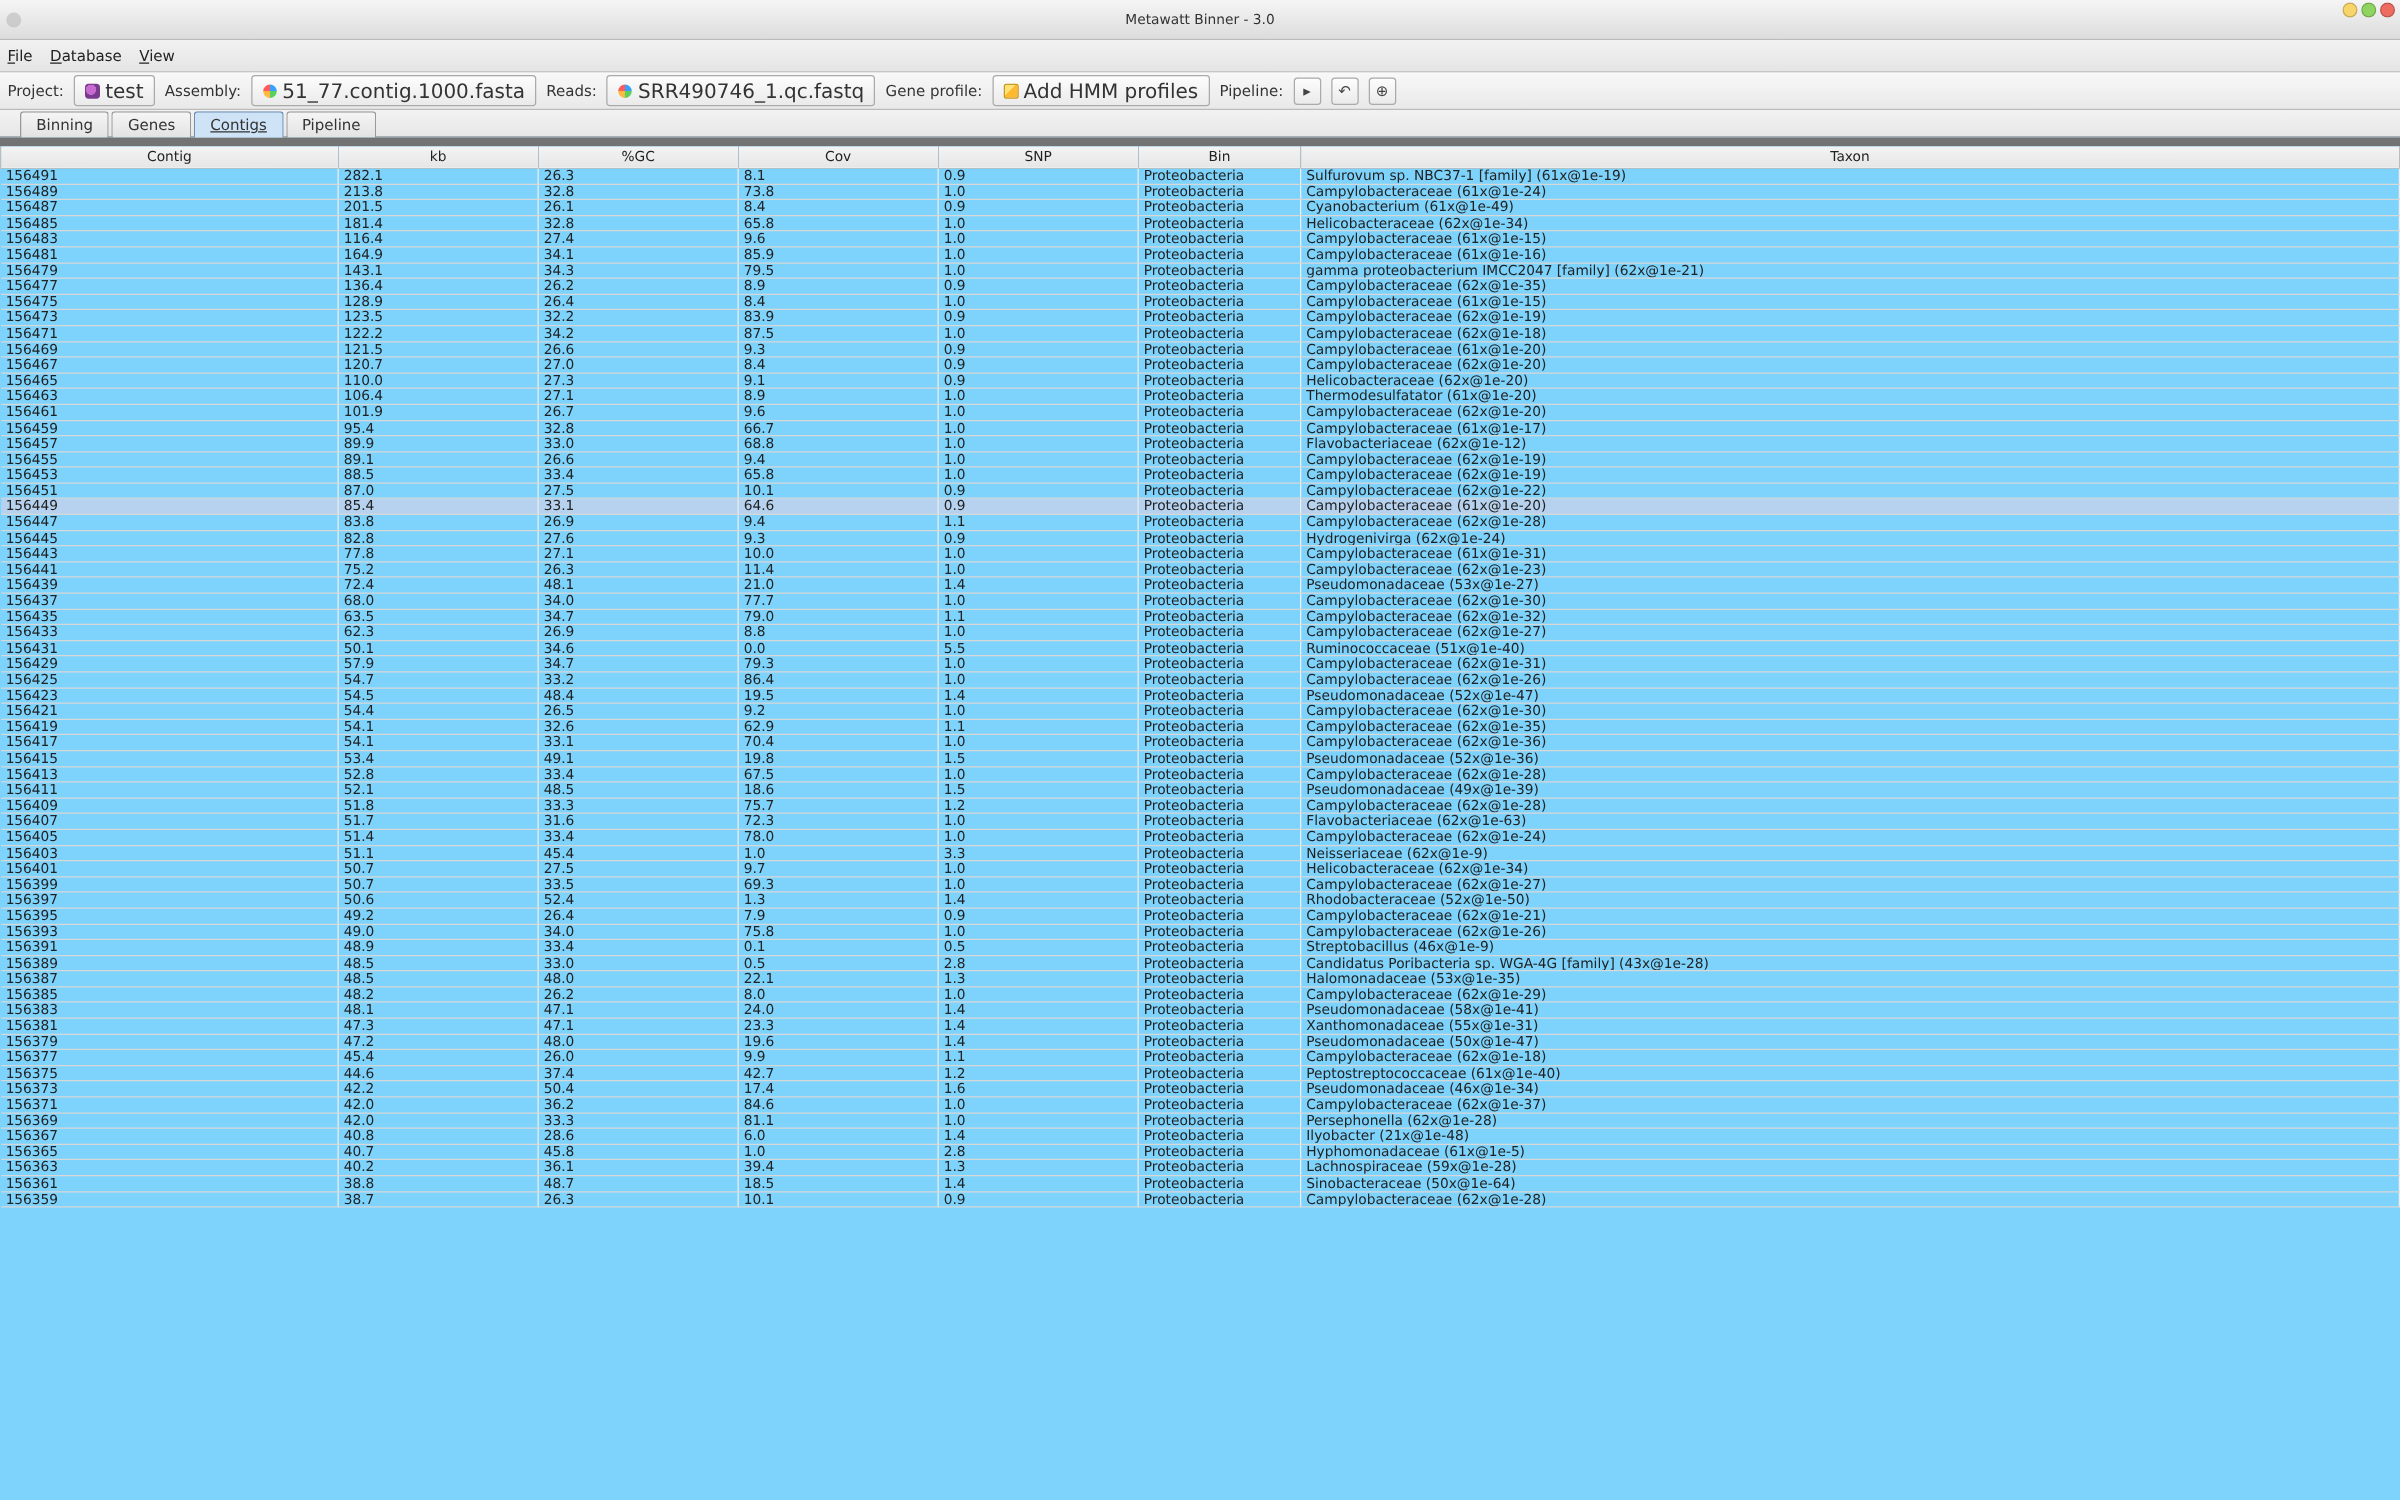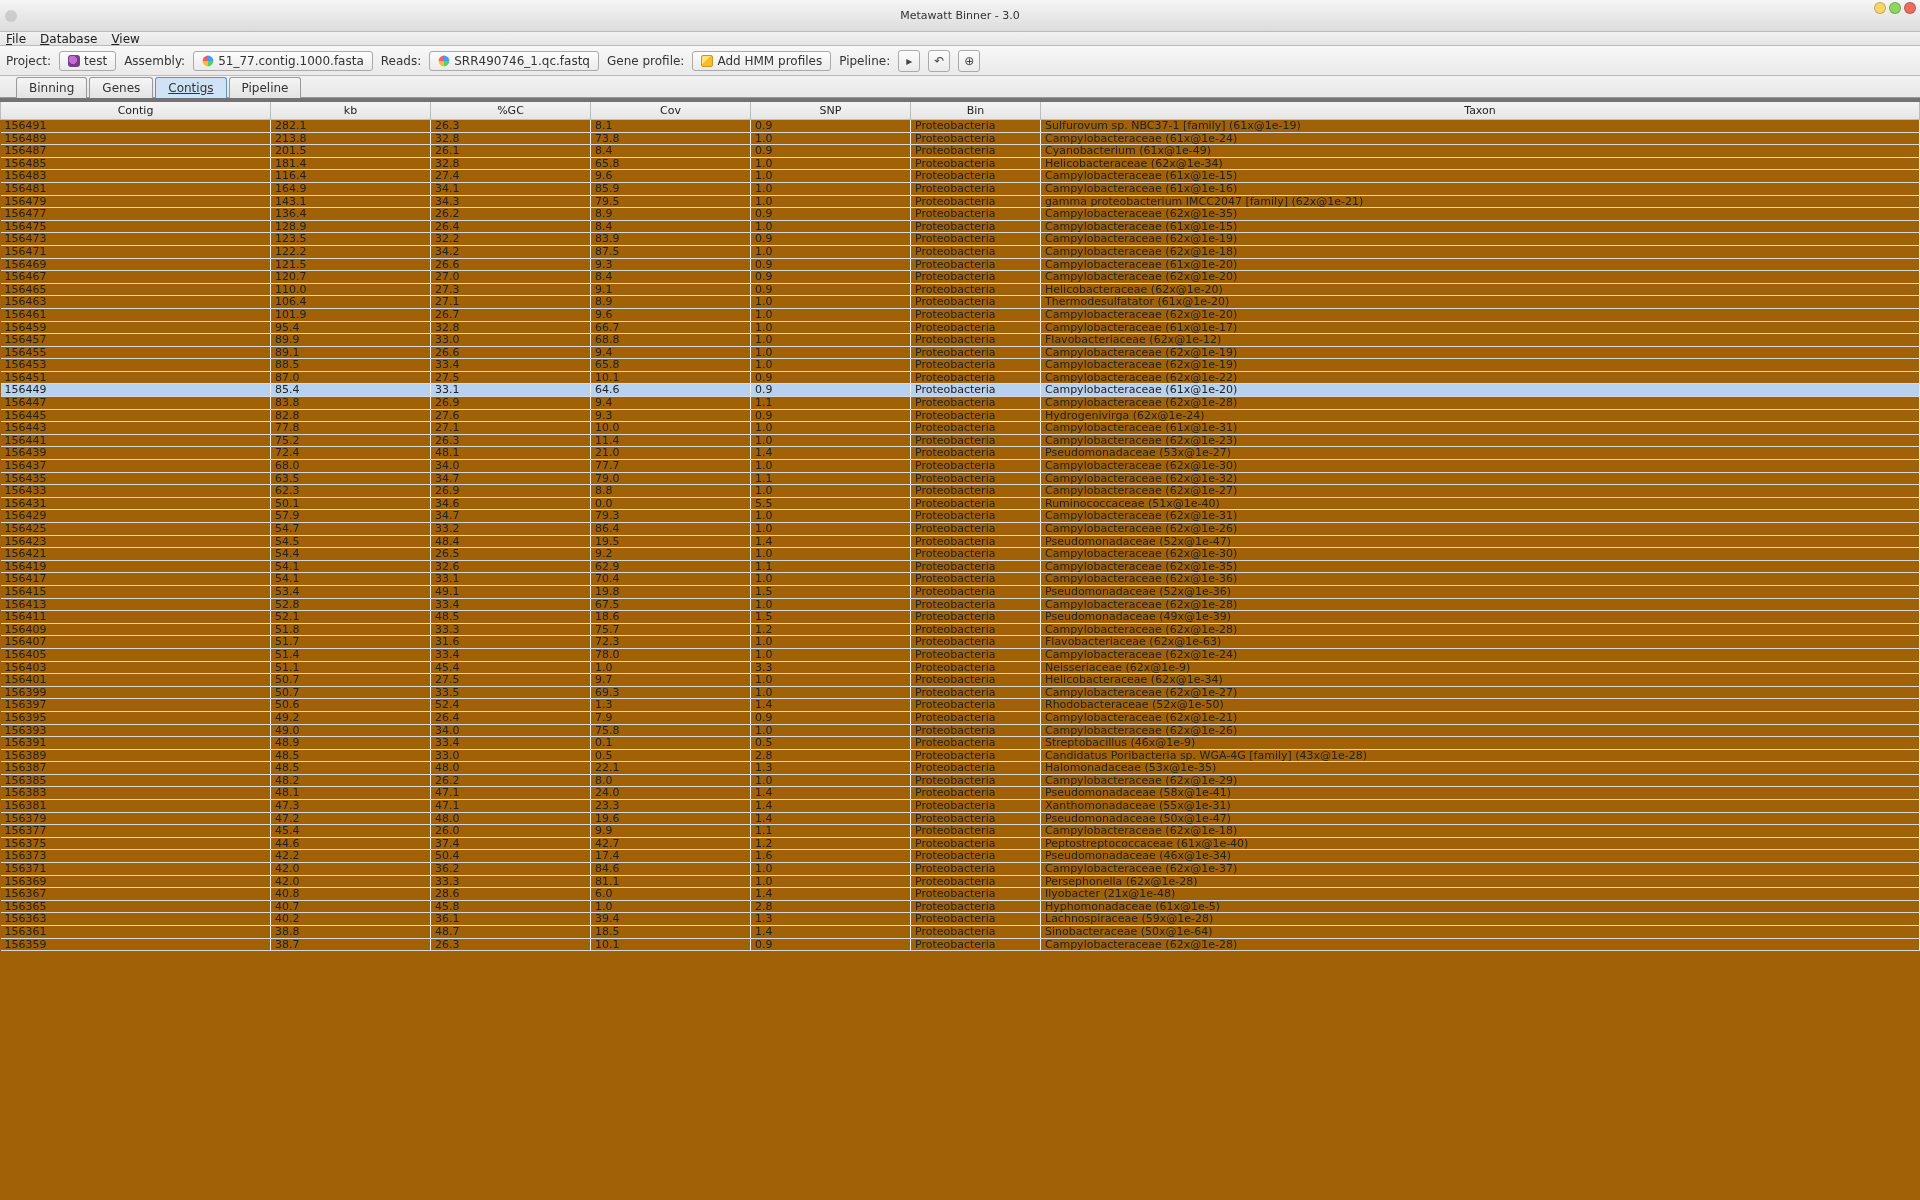--- a/index.html
+++ b/index.html
@@ -4,35 +4,35 @@
 <style>
   * { box-sizing: border-box; margin: 0; padding: 0; }
   html, body { height: 100%; font-family: "DejaVu Sans", "Liberation Sans", Arial, sans-serif; font-size: 11px; background: #ededed; }
   .window { display: flex; flex-direction: column; height: 100vh; }
   .titlebar { height: 32px; background: linear-gradient(#f5f5f5,#dcdcdc); border-bottom: 1px solid #bbb; display: flex; align-items: center; position: relative; }
   .titlebar .app-icon { width: 14px; height: 14px; margin-left: 4px; opacity:.6; }
   .titlebar .title { position:absolute; left:0; right:0; text-align:center; font-size:11px; color:#333; pointer-events:none; }
   .titlebar .win-buttons { position:absolute; right:4px; top:2px; display:flex; gap:3px; }
   .titlebar .win-buttons span { width:12px; height:12px; border-radius:50%; display:inline-block; border:1px solid rgba(0,0,0,.2); }
   .wb-min { background:#f7d56a; } .wb-max { background:#8fd460; } .wb-close { background:#ed6b5f; }
-  .menubar { height:14px; background:linear-gradient(#f1f1f1,#e5e5e5); border-bottom:1px solid #bbb; display:flex; align-items:center; padding:0 6px; gap:14px; font-size:12px; color:#222; }
+  .menubar { height:26px; background:linear-gradient(#f1f1f1,#e5e5e5); border-bottom:1px solid #bbb; display:flex; align-items:center; padding:0 6px; gap:14px; font-size:12px; color:#222; }
   .menubar span { cursor:default; }
   .menubar span u { text-decoration:underline; }
   .toolbar { height:30px; background:linear-gradient(#f8f8f8,#e9e9e9); border-bottom:1px solid #bbb; display:flex; align-items:center; padding:0 6px; gap:8px; font-size:12px; color:#333; }
   .toolbar .lbl { color:#333; }
-  .toolbar .btn { display:inline-flex; align-items:center; gap:4px; padding:2px 8px; background:linear-gradient(#fdfdfd,#eaeaea); border:1px solid #aaa; border-radius:3px; font-size:12px; cursor:default; }
+  .toolbar .btn { display:inline-flex; align-items:center; gap:4px; padding:2px 8px; background:linear-gradient(#fdfdfd,#eaeaea); border:1px solid #aaa; border-radius:3px; font-size:16px; cursor:default; }
   .toolbar .btn .ico { width:12px; height:12px; display:inline-block; }
   .ico-proj { background: radial-gradient(circle at 40% 40%, #c76bd1 40%, #7a3b8e 41%); border-radius:3px; }
   .ico-asm  { background: conic-gradient(#3aa0ff 0 90deg,#5bd05b 90deg 180deg,#ffb840 180deg 270deg,#ff5b5b 270deg 360deg); border-radius:50%; transform: scale(.9); }
   .ico-hmm  { background: linear-gradient(135deg,#ffe27a 40%,#ffb92e 41%); border:1px solid #c79a1e; border-radius:2px; }
   .toolbar .icobtn { width:22px; height:22px; border:1px solid #aaa; border-radius:3px; background:linear-gradient(#fdfdfd,#eaeaea); display:inline-flex; align-items:center; justify-content:center; font-size:12px; color:#444; cursor:default; }
   .tabs { height:22px; display:flex; align-items:flex-end; padding-left:16px; gap:2px; background:linear-gradient(#f2f2f2,#e7e7e7); border-bottom:1px solid #999; }
   .tab { padding:3px 12px; border:1px solid #999; border-bottom:none; background:linear-gradient(#f5f5f5,#e3e3e3); border-radius:3px 3px 0 0; font-size:12px; color:#333; cursor:default; position:relative; top:1px; }
   .tab.active { background:#cfe3f7; border-color:#6b8fb5; z-index:2;text-decoration:underline; }
-  .table-wrap { flex:1; overflow:auto; background:#a16207; border-top:4px solid #737373; }
+  .table-wrap { flex:1; overflow:auto; background:#7dd3fc; border-top:7px solid #737373; }
   table { border-collapse:collapse; width:100%; table-layout:fixed; font-size:11px; color:#222; }
   thead th { position:sticky; top:0; background:linear-gradient(#f4f4f4,#e6e6e6); border:1px solid #bcbcbc; border-top:none; text-align:center; font-weight:normal; padding:2px 4px; height:16px; }
   tbody td { border-bottom:1px solid #d8d8d8; border-right:1px solid #eee; padding:0 4px; height:11.6px; line-height:11.6px; white-space:nowrap; overflow:hidden; text-overflow:clip; }
   tbody tr.sel td { background:#b7d2ef; }
   col.c-contig { width:270px; } col.c-kb { width:160px; } col.c-gc { width:160px; } col.c-cov { width:160px; } col.c-snp { width:160px; } col.c-bin { width:130px; } col.c-taxon { width:auto; }
   .app-icon svg{display:block;}
 </style>
 </head>
 <body>
 <div class="window">

